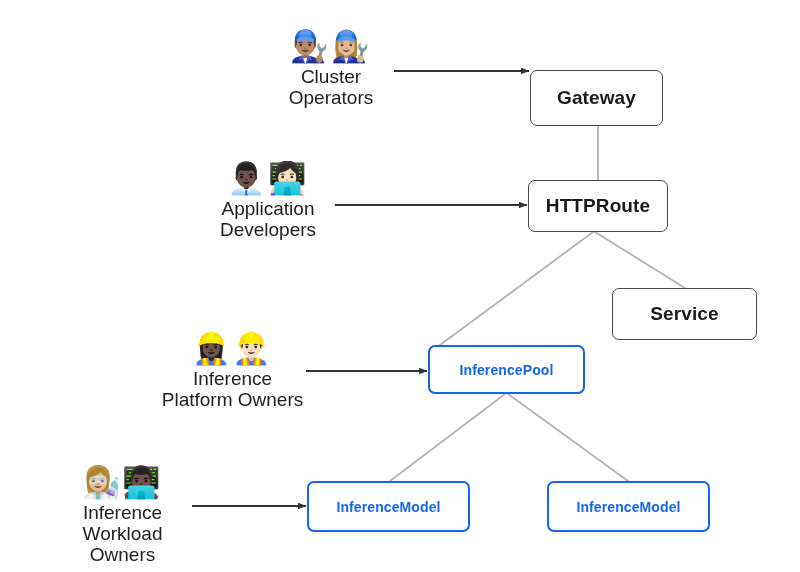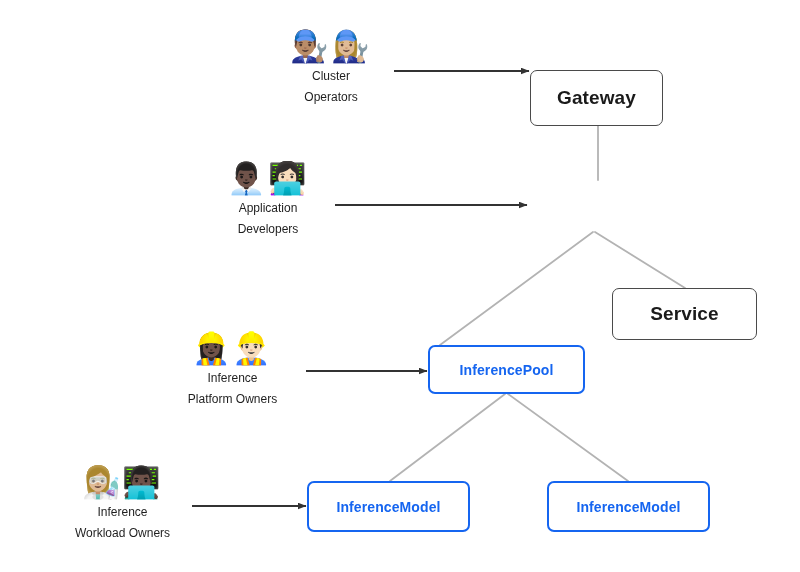--- a/index.html
+++ b/index.html
@@ -65,21 +65,21 @@
     text-align: center;
   }
   .persona-emoji {
     font-family: "DejaVu Sans", sans-serif;
     font-size: 31px;
     line-height: 36px;
     letter-spacing: 2px;
     white-space: nowrap;
   }
   .persona-name {
-    font-size: 12px;
+    font-size: 19px;
     line-height: 21px;
     color: #1f1f1f;
     white-space: pre-line;
     margin-top: 2px;
   }
 </style>
 </head>
 <body>
 
 <div id="diagram">
@@ -128,20 +128,23 @@
   <div class="persona" style="left:50px; top:464px; width:145px;">
     <div class="persona-emoji">👩🏼‍🔬👨🏿‍💻</div>
     <div class="persona-name">Inference
 Workload Owners</div>
   </div>
 
   <div class="node gray" style="left:530px; top:46px; width:133px; height:56px;margin-top:24px;">
     <span class="node-label">Gateway</span>
   </div>
 
+  <div class="node gray" style="left:528px; top:180px; width:140px; height:52px;">
+    <span class="node-label">HTTPRoute</span>
+  </div>
 
   <div class="node gray" style="left:612px; top:288px; width:145px; height:52px;">
     <span class="node-label">Service</span>
   </div>
 
   <div class="node blue" style="left:428px; top:345px; width:157px; height:49px;">
     <span class="node-label">InferencePool</span>
   </div>
 
   <div class="node blue" style="left:307px; top:481px; width:163px; height:51px;">

